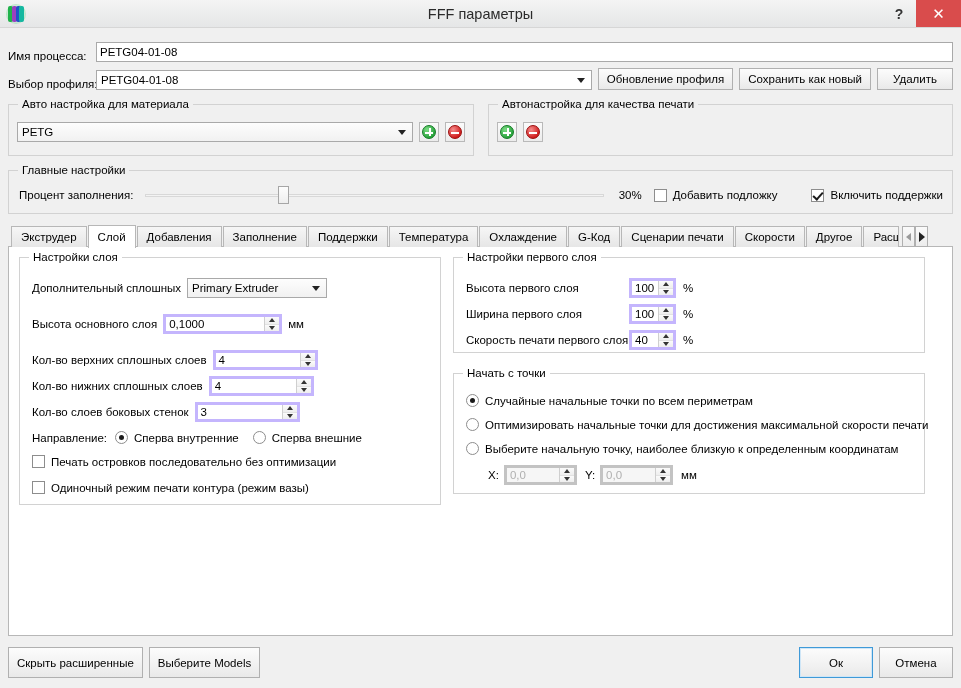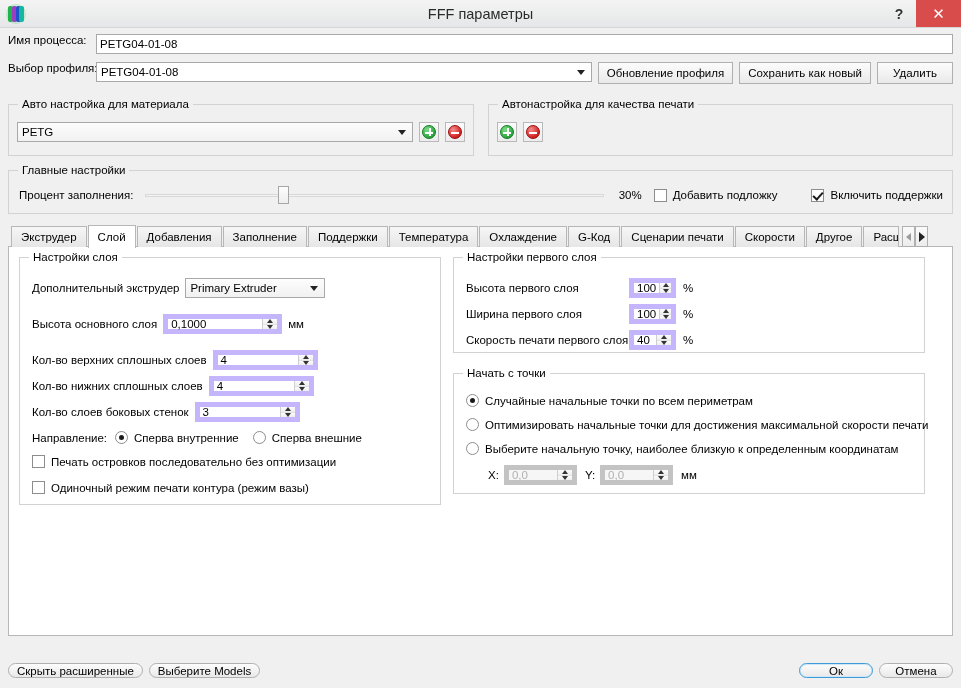--- a/index.html
+++ b/index.html
@@ -74,21 +74,21 @@
   
   .body {
     padding: 0 8px;
     background: #f0f0f0;
     height: 660px;
     position: relative;
   }
 
   .row {
     display: flex;
-    align-items: flex-start;
+    align-items: flex-end;
     gap: 6px;
   }
   .row-name { height: 34px; padding-top: 6px; }
   .row-prof { height: 28px; }
 
   .lbl { font-size: 11.5px; white-space: nowrap; }
 
   input.txt, .combo, .spin, .textfield {
     font-family: "Liberation Sans", sans-serif;
     font-size: 11.5px;
@@ -236,21 +236,21 @@
     content:"";
     position:absolute; left:3px; top:3px;
     width:5px; height:5px; border-radius:50%;
     background:#1b1b1b;
   }
 
   
   .spin {
     display: inline-flex;
     height: 20px;
-    border: 5px solid #c4b5fd;
+    border: 3px solid #c4b5fd;
     background: #fff;
     align-items: stretch;
   }
   .spin .sval {
     flex: 1;
     padding: 0 3px;
     display: flex; align-items: center;
     font-size: 11.5px;
     color: #000;
   }
@@ -356,21 +356,21 @@
 
   .footer {
     position: absolute;
     left: 8px; right: 8px;
     bottom: 10px;
     display: flex;
     align-items: center;
     gap: 6px;
   }
   .footer .spacer { flex: 1; }
-  .footer .btn { height: 15px; border-radius: 9px; }
+  .footer .btn { height: 31px; }
 </style>
 </head>
 <body>
 
 <div class="titlebar">
   <div class="app-icon">
     <span class="glow"></span>
     <span class="seg s1"></span>
       <span class="seg s2"></span>
     <span class="seg s3"></span>
@@ -495,21 +495,21 @@
         </div>
       </div>
     <div class="tabpage">
       <div class="cols">
 
         <div class="colL">
           <div class="group" style="height:248px; padding:12px 12px 0 12px;">
             <div class="gtitle">Настройки слоя</div>
 
             <div class="fld-row" style="margin-top:8px;">
-              <div class="lbl">Дополнительный экструдер</div>
+              <div class="lbl">Дополнительный сплошных</div>
               <div class="combo" style="width:140px; margin-left:6px;">
                 <span>Primary Extruder</span>
                 <span class="arrow"></span>
               </div>
             </div>
 
             <div class="fld-row" style="margin-top:16px;">
               <div class="lbl">Высота основного слоя</div>
               <div class="spin" style="width:119px; margin-left:6px;">
                 <div class="sval">0,1000</div>

